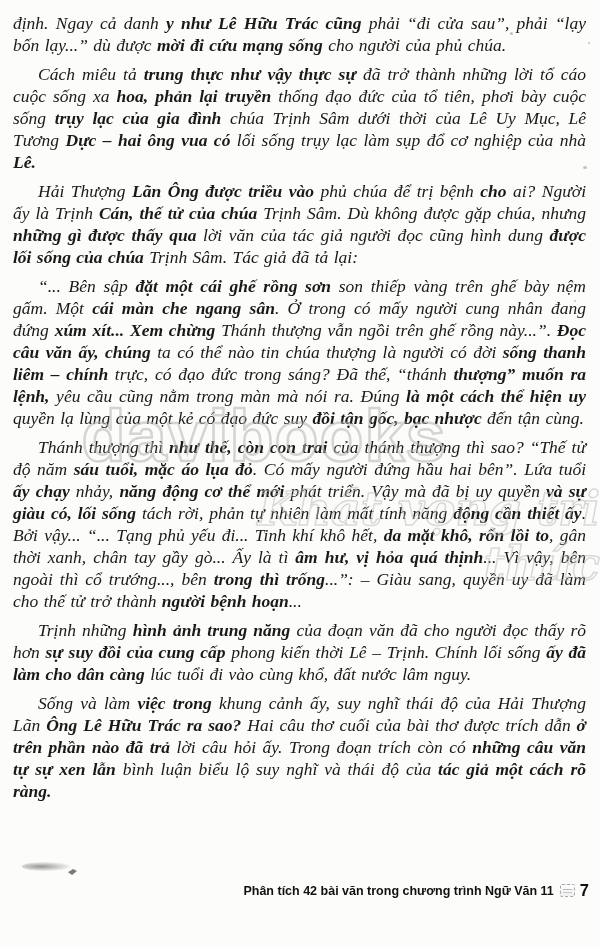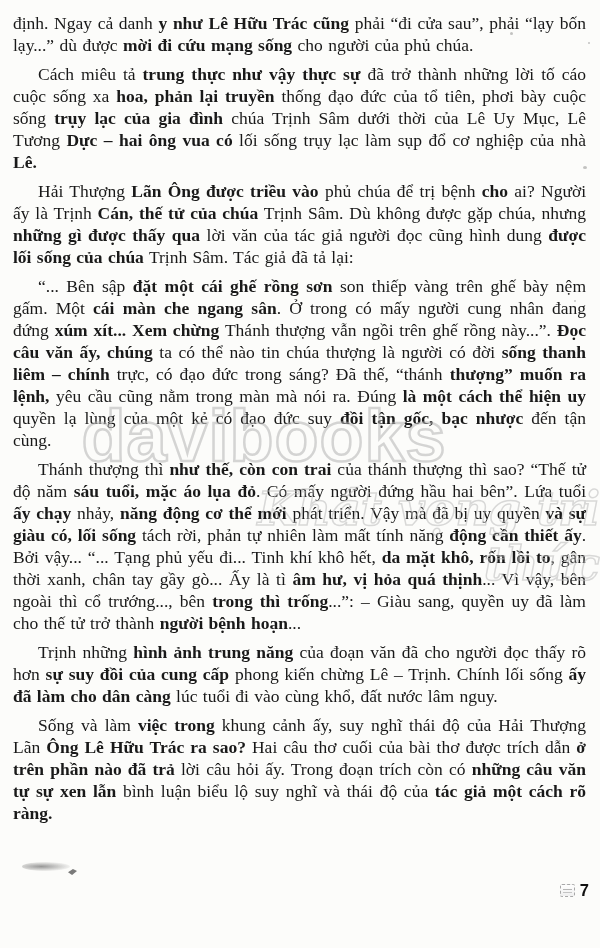--- a/index.html
+++ b/index.html
@@ -12,20 +12,21 @@
   .page-body{
     position:absolute;left:13px;top:12px;width:573px;z-index:1;
   }
   .page-body p{
     margin:0 0 7px 0;
     font-size:17.5px;line-height:22px;
     color:#191919;
     text-align:justify;
     text-indent:25px;
     word-spacing:1px;
+    font-style:italic;
   }
   .page-body p.no-indent{text-indent:0;}
   .page-body .b{font-weight:bold;}
   
   .wm{position:absolute;left:0;top:0;width:600px;height:948px;z-index:3;pointer-events:none;}
   .wm1{
     position:absolute;left:0;top:400px;width:528px;text-align:center;
     font-family:"Liberation Sans","DejaVu Sans",sans-serif;
     font-weight:bold;font-size:72px;line-height:1;letter-spacing:1px;
     color:rgba(255,255,255,0);
@@ -77,30 +78,31 @@
 </style>
 </head>
 <body>
 
 <main class="page-body">
     <p class="no-indent"><span>định. Ngay cả danh </span><span class="b">y như Lê Hữu Trác cũng</span><span> phải “đi cửa sau”, phải “lạy bốn lạy...” dù được </span><span class="b">mời đi cứu mạng sống</span><span> cho người của phủ chúa.</span></p>
     <p><span>Cách miêu tả </span><span class="b">trung thực như vậy thực sự</span><span> đã trở thành những lời tố cáo cuộc sống xa </span><span class="b">hoa, phản lại truyền</span><span> thống đạo đức của tổ tiên, phơi bày cuộc sống </span><span class="b">trụy lạc của gia đình</span><span> chúa Trịnh Sâm dưới thời của Lê Uy Mục, Lê Tương </span><span class="b">Dực – hai ông vua có</span><span> lối sống trụy lạc làm sụp đổ cơ nghiệp của nhà </span><span class="b">Lê.</span></p>
     <p><span>Hải Thượng </span><span class="b">Lãn Ông được triều vào</span><span> phủ chúa để trị bệnh </span><span class="b">cho</span><span> ai? Người ấy là Trịnh </span><span class="b">Cán, thế tử của chúa</span><span> Trịnh Sâm. Dù không được gặp chúa, nhưng </span><span class="b">những gì được thấy qua</span><span> lời văn của tác giả người đọc cũng hình dung </span><span class="b">được lối sống của chúa</span><span> Trịnh Sâm. Tác giả đã tả lại:</span></p>
     <p><span>“... Bên sập </span><span class="b">đặt một cái ghế rồng sơn</span><span> son thiếp vàng trên ghế bày nệm gấm. Một </span><span class="b">cái màn che ngang sân</span><span>. Ở trong có mấy người cung nhân đang đứng </span><span class="b">xúm xít... Xem chừng</span><span> Thánh thượng vẫn ngồi trên ghế rồng này...”. </span><span class="b">Đọc câu văn ấy, chúng</span><span> ta có thể nào tin chúa thượng là người có đời </span><span class="b">sống thanh liêm – chính</span><span> trực, có đạo đức trong sáng? Đã thế, “thánh </span><span class="b">thượng” muốn ra lệnh,</span><span> yêu cầu cũng nằm trong màn mà nói ra. Đúng </span><span class="b">là một cách thể hiện uy</span><span> quyền lạ lùng của một kẻ có đạo đức suy </span><span class="b">đồi tận gốc, bạc nhược</span><span> đến tận cùng.</span></p>
     <p><span>Thánh thượng thì </span><span class="b">như thế, còn con trai</span><span> của thánh thượng thì sao? “Thế tử độ năm </span><span class="b">sáu tuổi, mặc áo lụa đỏ</span><span>. Có mấy người đứng hầu hai bên”. Lứa tuổi </span><span class="b">ấy chạy</span><span> nhảy, </span><span class="b">năng động cơ thể mới</span><span> phát triển. Vậy mà đã bị uy quyền </span><span class="b">và sự giàu có, lối sống</span><span> tách rời, phản tự nhiên làm mất tính năng </span><span class="b">động cần thiết ấy</span><span>. Bởi vậy... “... Tạng phủ yếu đi... Tinh khí khô hết, </span><span class="b">da mặt khô, rốn lồi to</span><span>, gân thời xanh, chân tay gầy gò... Ấy là tì </span><span class="b">âm hư, vị hỏa quá thịnh</span><span>... Vì vậy, bên ngoài thì cổ trướng..., bên </span><span class="b">trong thì trống</span><span>...”: – Giàu sang, quyền uy đã làm cho thế tử trở thành </span><span class="b">người bệnh hoạn</span><span>...</span></p>
-    <p><span>Trịnh những </span><span class="b">hình ảnh trung năng</span><span> của đoạn văn đã cho người đọc thấy rõ hơn </span><span class="b">sự suy đồi của cung cấp</span><span> phong kiến chừng Lê – Trịnh. Chính lối sống </span><span class="b">ấy đã làm cho dân càng</span><span> lúc tuổi đi vào cùng khổ, đất nước lâm nguy.</span></p>
+    <p><span>Trịnh những </span><span class="b">hình ảnh trung năng</span><span> của đoạn văn đã cho người đọc thấy rõ hơn </span><span class="b">sự suy đồi của cung cấp</span><span> phong kiến thời Lê – Trịnh. Chính lối sống </span><span class="b">ấy đã làm cho dân càng</span><span> lúc tuổi đi vào cùng khổ, đất nước lâm nguy.</span></p>
     <p><span>Sống và làm </span><span class="b">việc trong</span><span> khung cảnh ấy, suy nghĩ thái độ của Hải Thượng Lãn </span><span class="b">Ông Lê Hữu Trác ra sao?</span><span> Hai câu thơ cuối của bài thơ được trích dẫn </span><span class="b">ở trên phần nào đã trả</span><span> lời câu hỏi ấy. Trong đoạn trích còn có </span><span class="b">những câu văn tự sự xen lẫn</span><span> bình luận biểu lộ suy nghĩ và thái độ của </span><span class="b">tác giả một cách rõ ràng.</span></p>
   </main>
 
 <div class="wm">
   <div class="wm1">davibooks</div>
   <div class="wm2">Khát vọng tri thức</div>
 </div>
 
 <div class="footer">
+  <span class="ftext">Phân tích 42 bài văn trong chương trình Ngữ Văn 11</span>
   <span class="flogo"></span>
   <span class="fpage">7</span>
 </div>
 
 <div class="smudge"></div>
 <div class="tickmark"></div>
 <div class="speck s1"></div>
 <div class="speck s2"></div>
 <div class="speck s3"></div>
 <div class="speck s4"></div>

